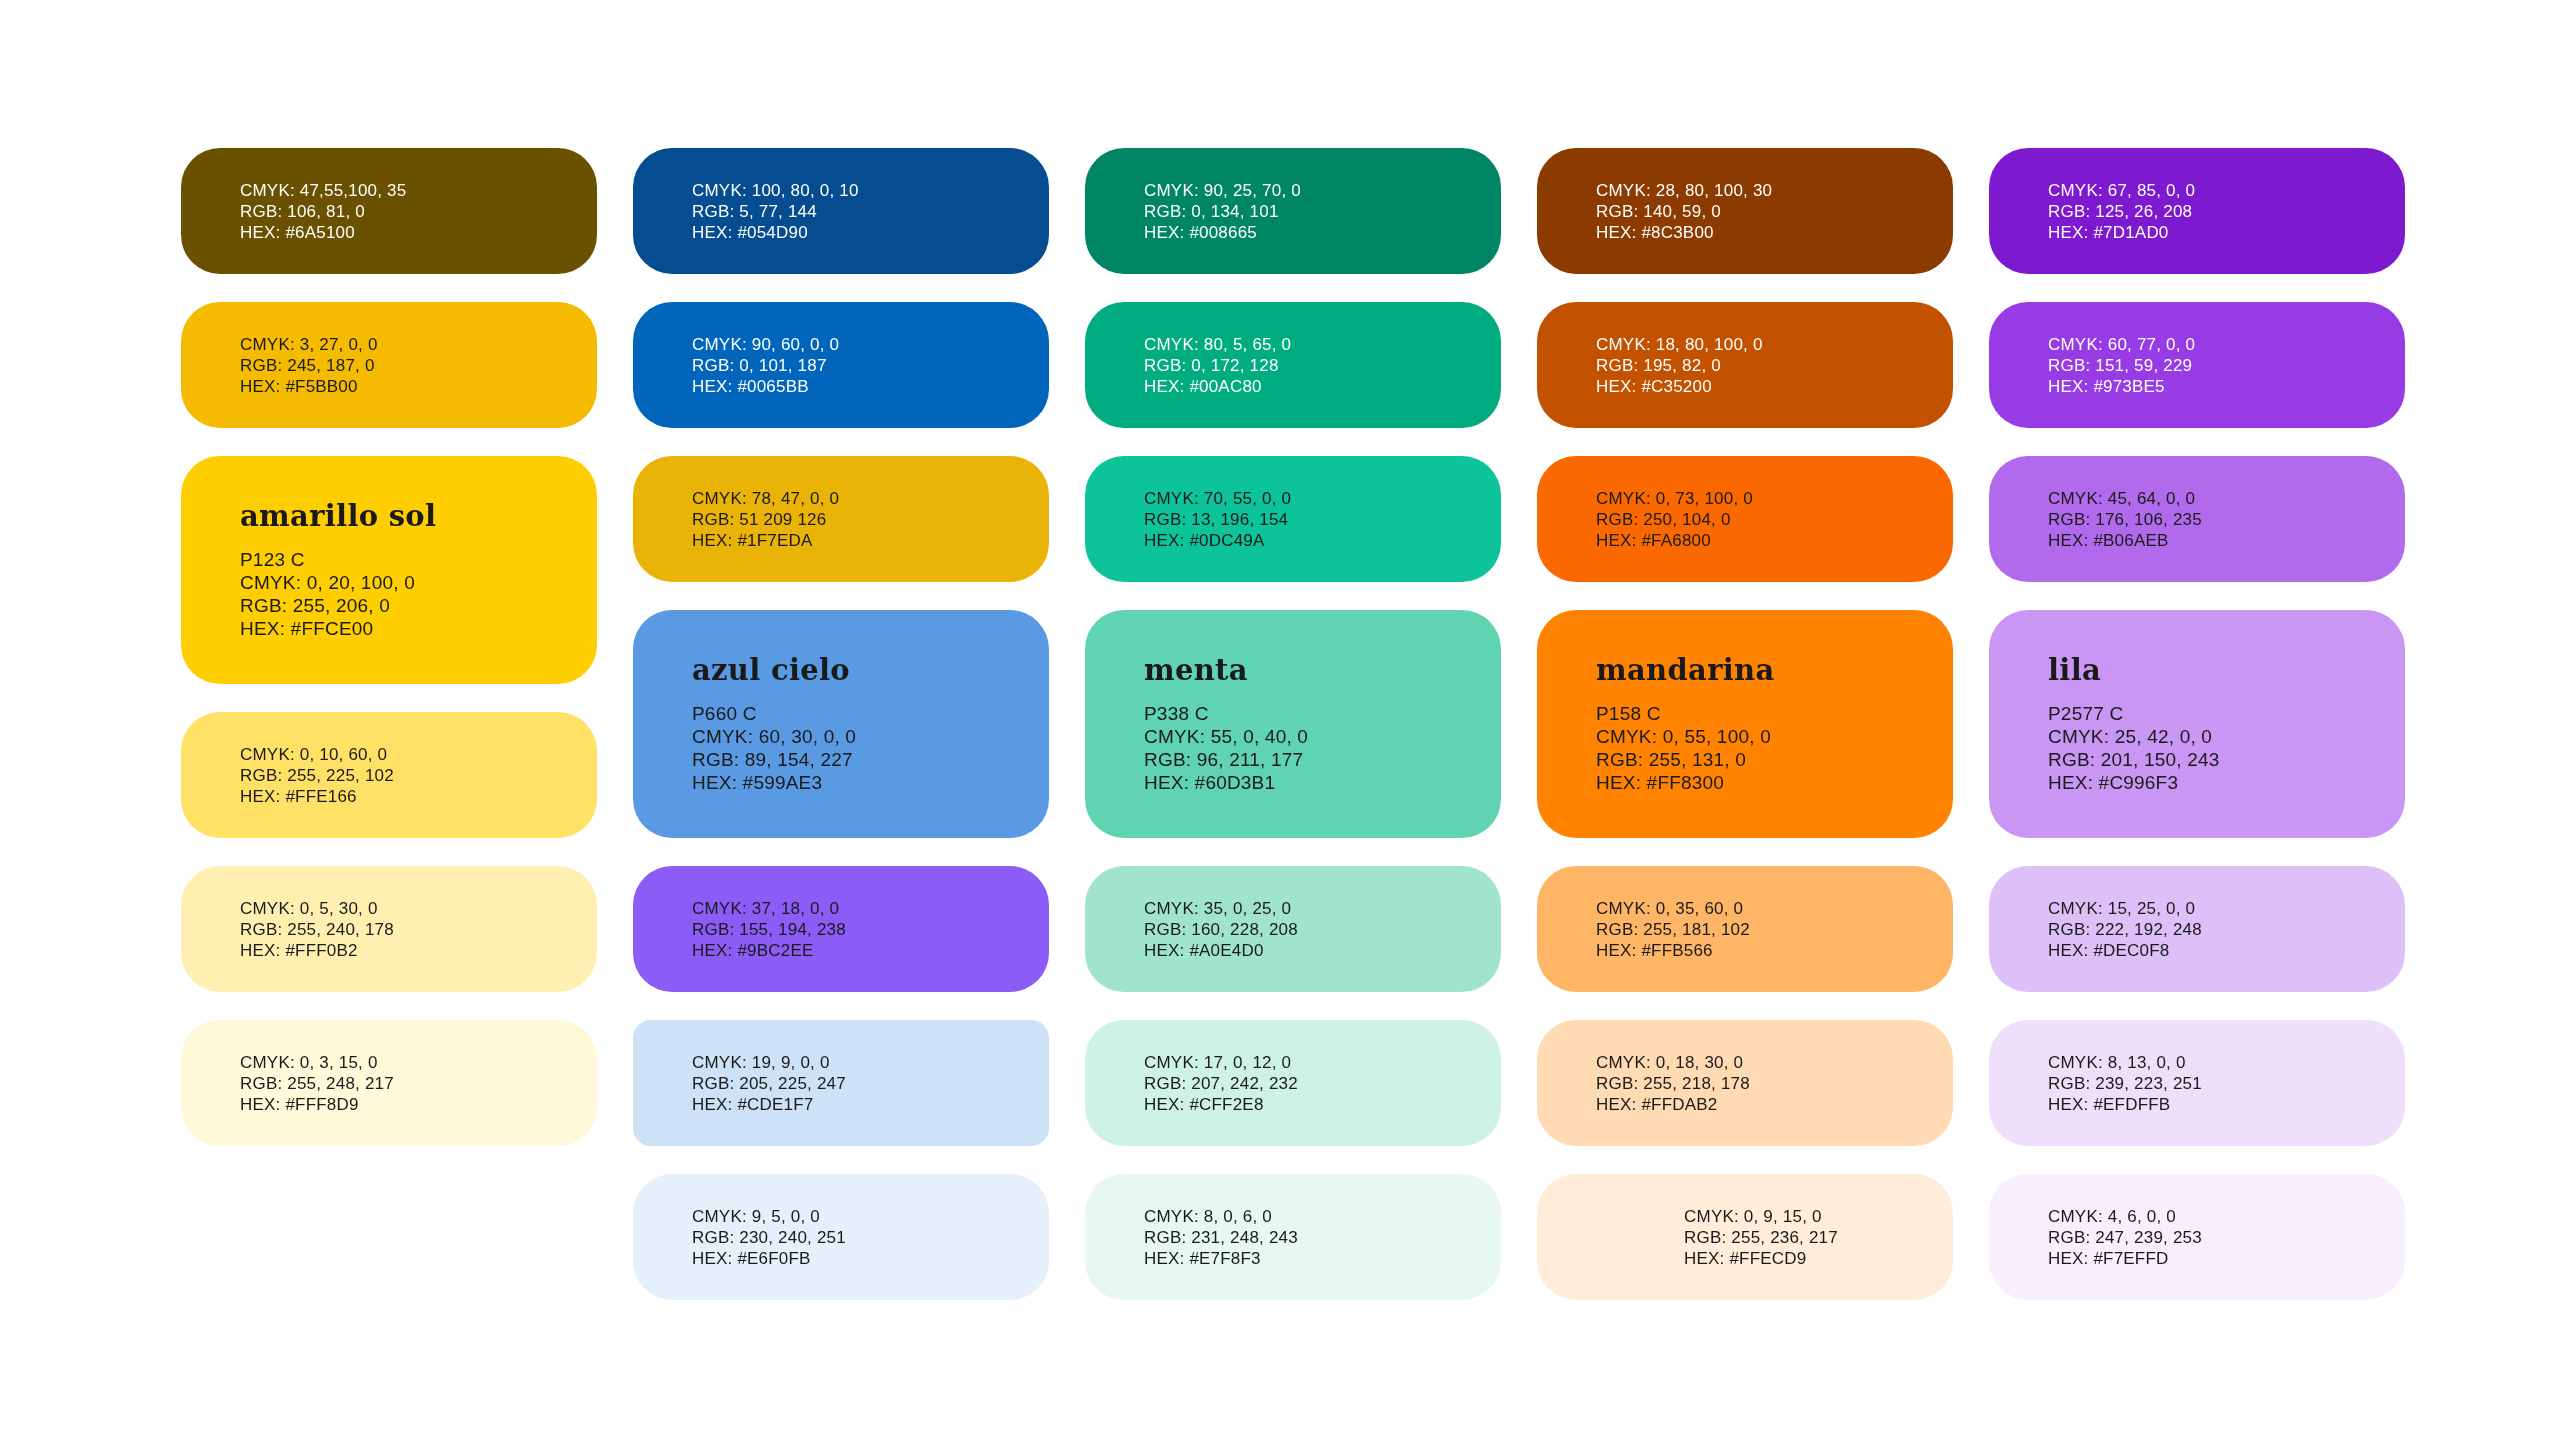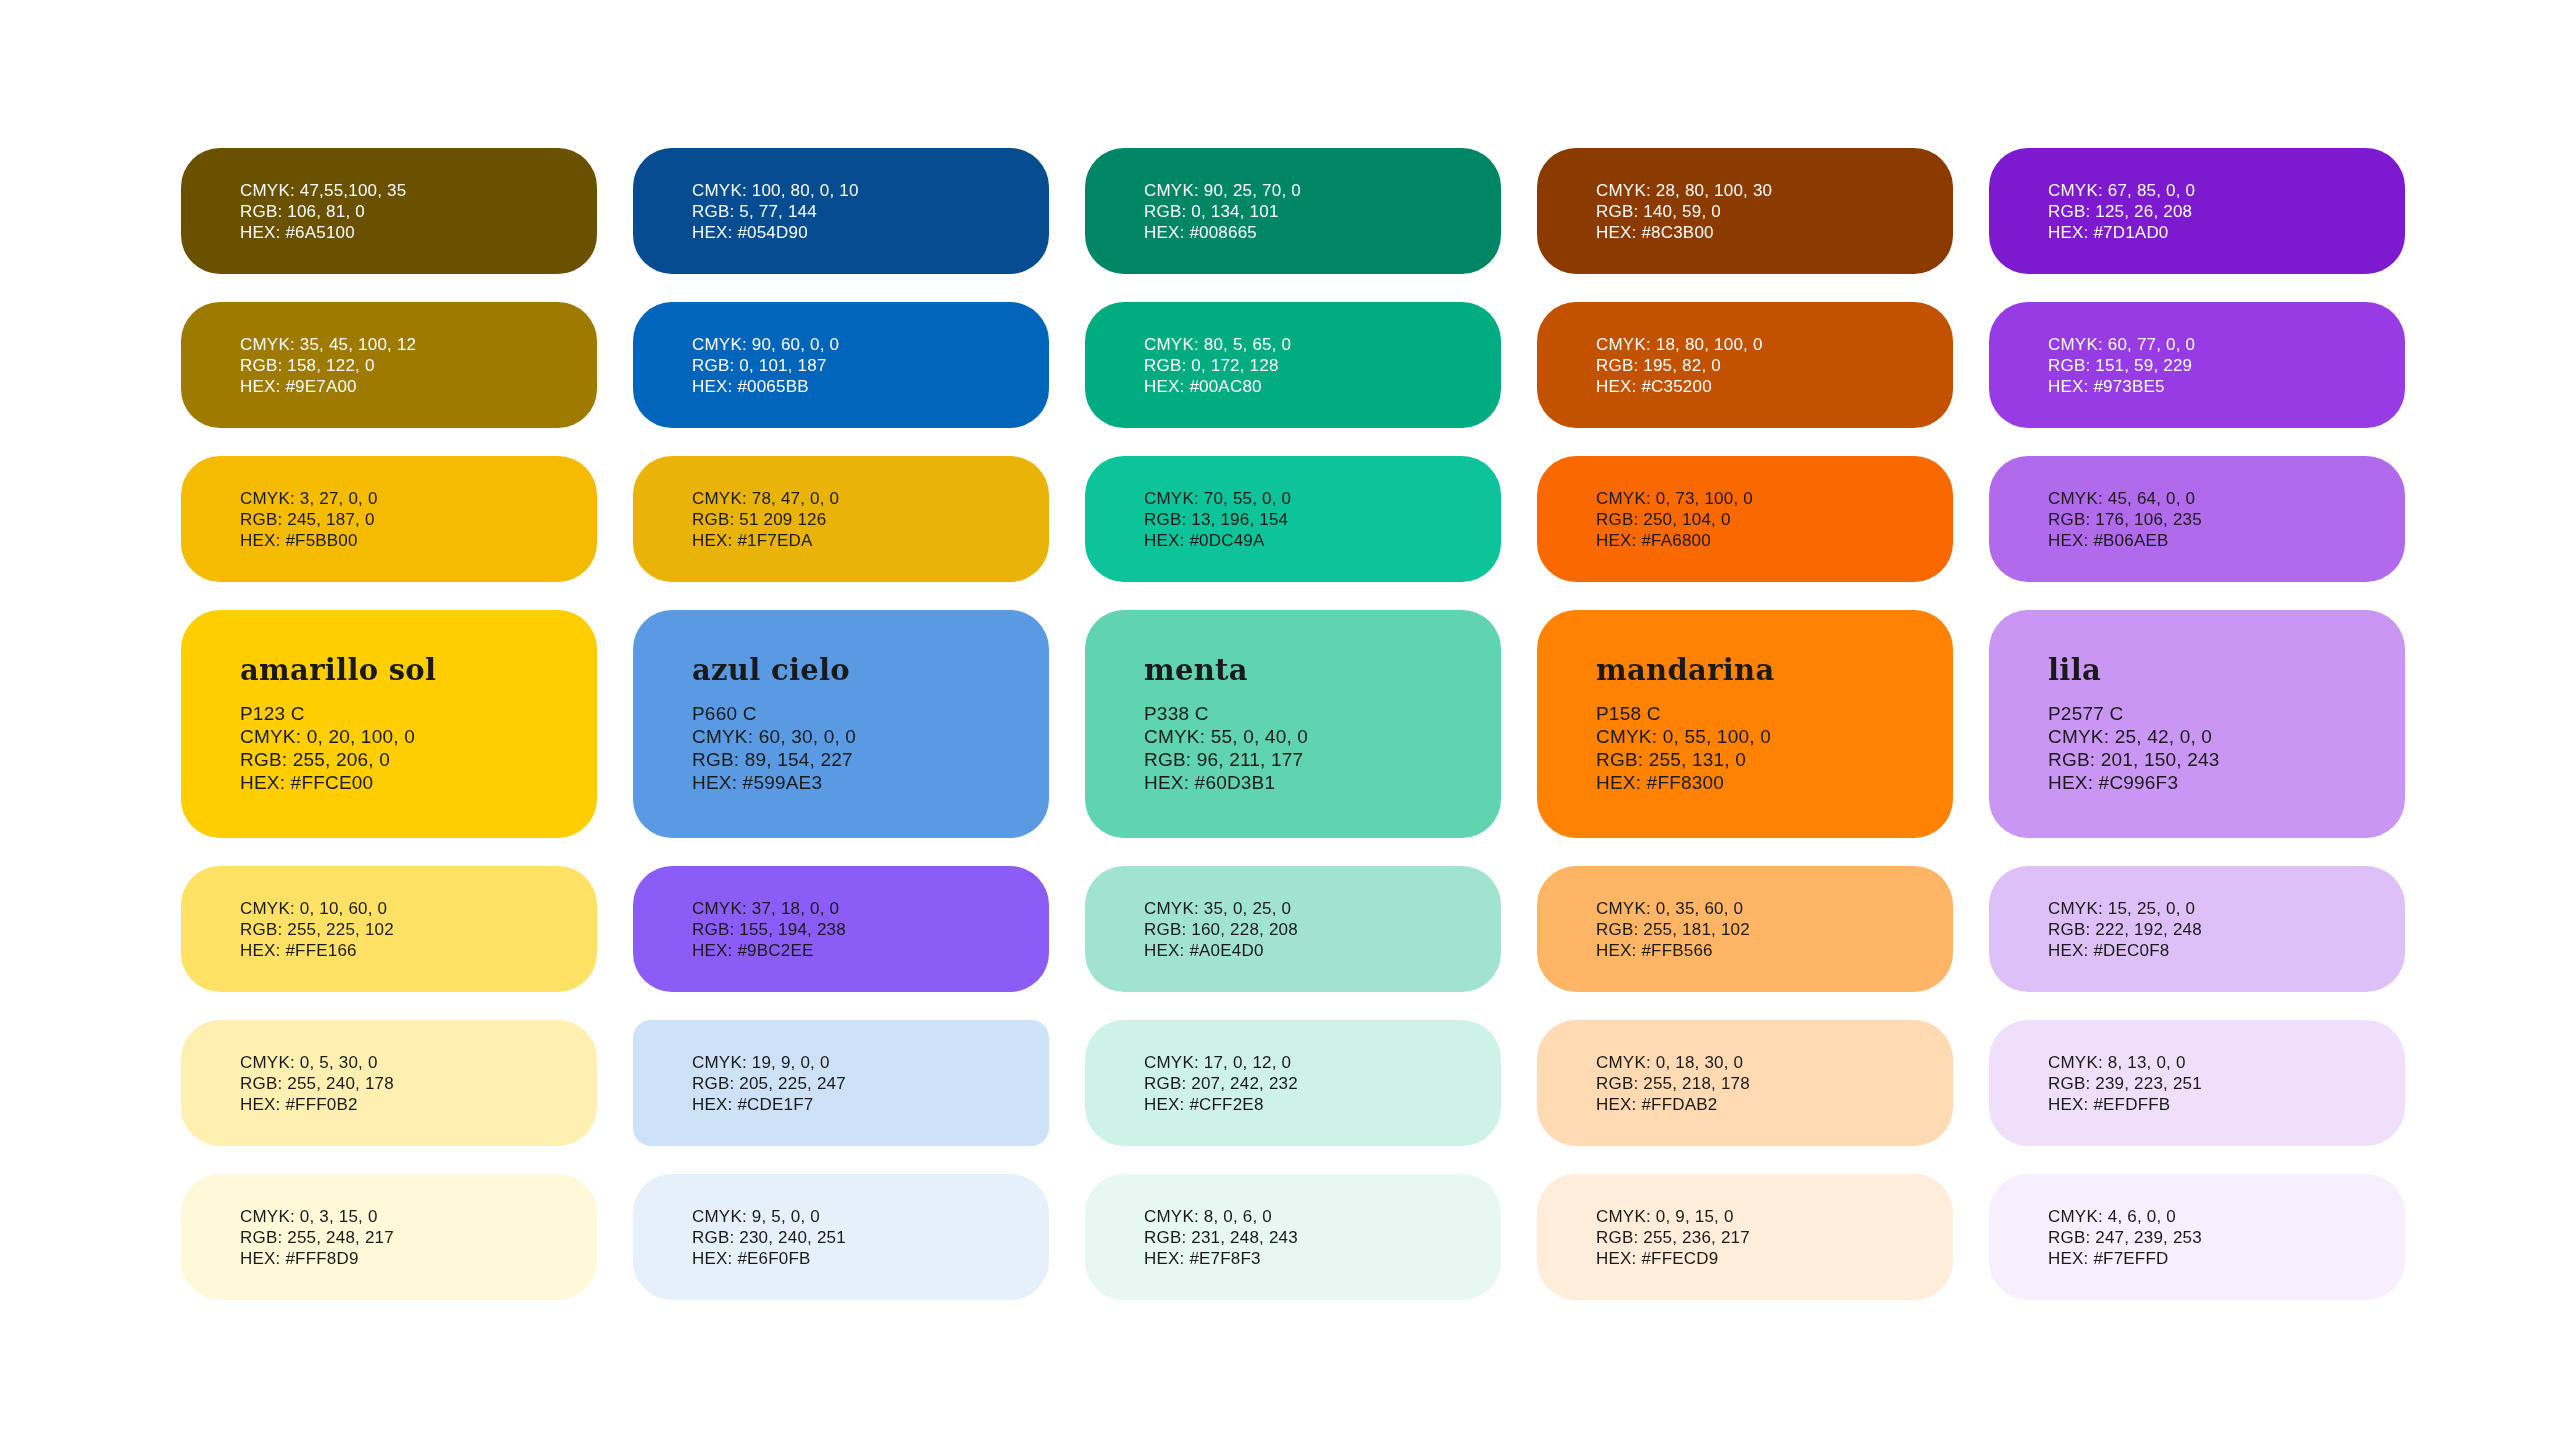--- a/index.html
+++ b/index.html
@@ -32,27 +32,20 @@
 <div class="grid">
 
   <div class="col">
     <div class="card" style="background-color: rgb(106, 81, 0); color: rgb(255, 255, 255);">
       <div class="card-lines">
         <div>CMYK: 47,55,100, 35</div>
         <div>RGB: 106, 81, 0</div>
         <div>HEX: #6A5100</div>
       </div>
     </div>
-    <div class="card" style="background-color: rgb(158, 122, 0); color: rgb(255, 255, 255);">
-      <div class="card-lines">
-        <div>CMYK: 35, 45, 100, 12</div>
-        <div>RGB: 158, 122, 0</div>
-        <div>HEX: #9E7A00</div>
-      </div>
-    </div>
     <div class="card" style="background-color: rgb(245, 187, 0); color: rgb(26, 26, 26);">
       <div class="card-lines">
         <div>CMYK: 3, 27, 0, 0</div>
         <div>RGB: 245, 187, 0</div>
         <div>HEX: #F5BB00</div>
       </div>
     </div>
     <div class="card main" style="background-color: rgb(255, 206, 0); color: rgb(26, 26, 26);">
       <div>
         <div class="card-title">amarillo sol</div>
@@ -239,21 +232,21 @@
         <div>HEX: #FFB566</div>
       </div>
     </div>
     <div class="card" style="background-color: rgb(255, 218, 178); color: rgb(26, 26, 26);">
       <div class="card-lines">
         <div>CMYK: 0, 18, 30, 0</div>
         <div>RGB: 255, 218, 178</div>
         <div>HEX: #FFDAB2</div>
       </div>
     </div>
-    <div class="card" style="background-color: rgb(255, 236, 217); color: rgb(26, 26, 26);">
+    <div class="card" style="background-color: rgb(255, 236, 217); color: rgb(26, 26, 26); justify-content: center;">
       <div class="card-lines">
         <div>CMYK: 0, 9, 15, 0</div>
         <div>RGB: 255, 236, 217</div>
         <div>HEX: #FFECD9</div>
       </div>
     </div>
   </div>
 
   <div class="col">
     <div class="card" style="background-color: rgb(125, 26, 208); color: rgb(255, 255, 255);">

